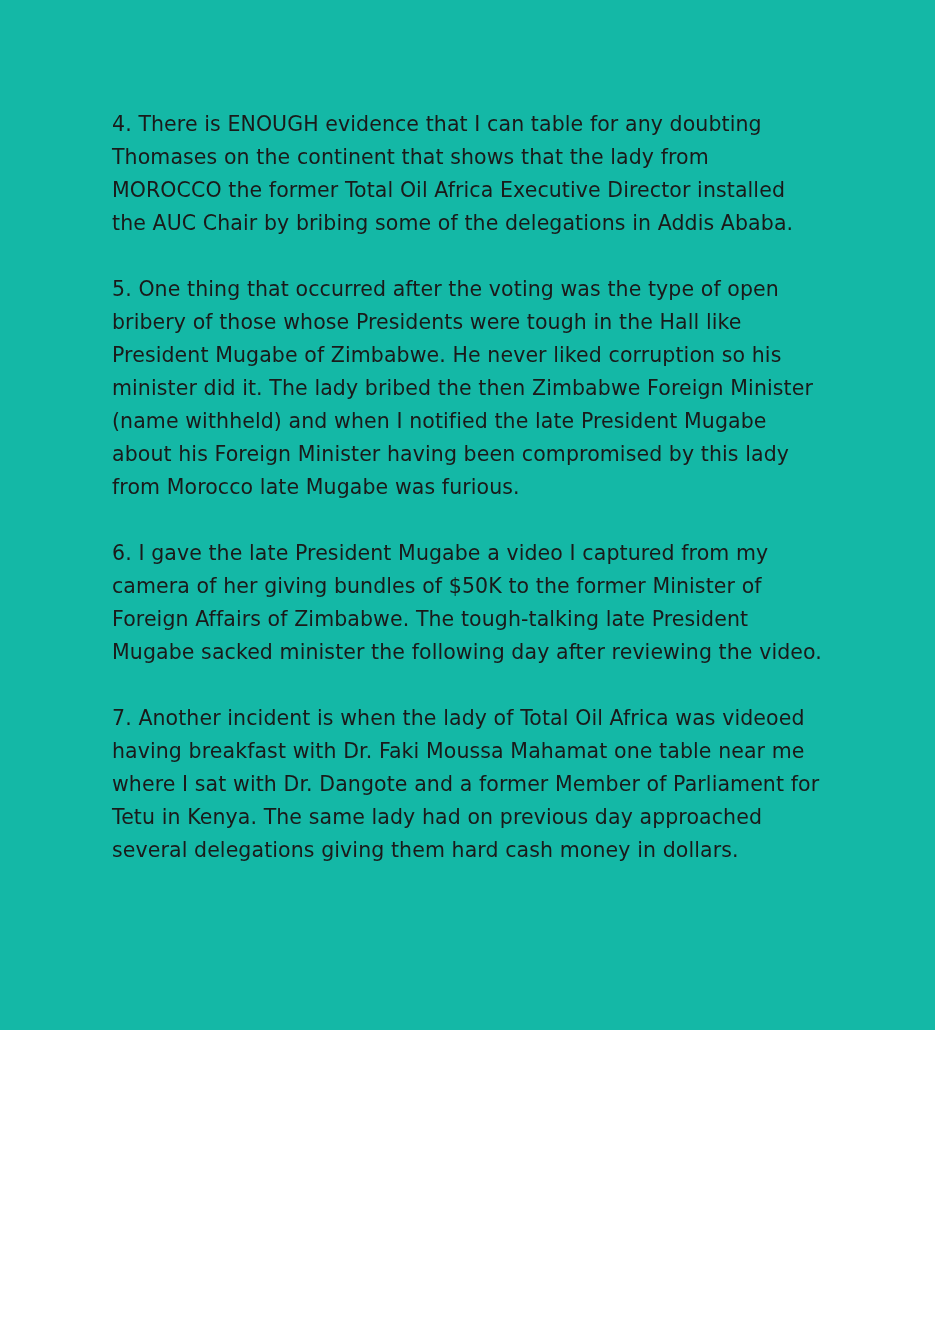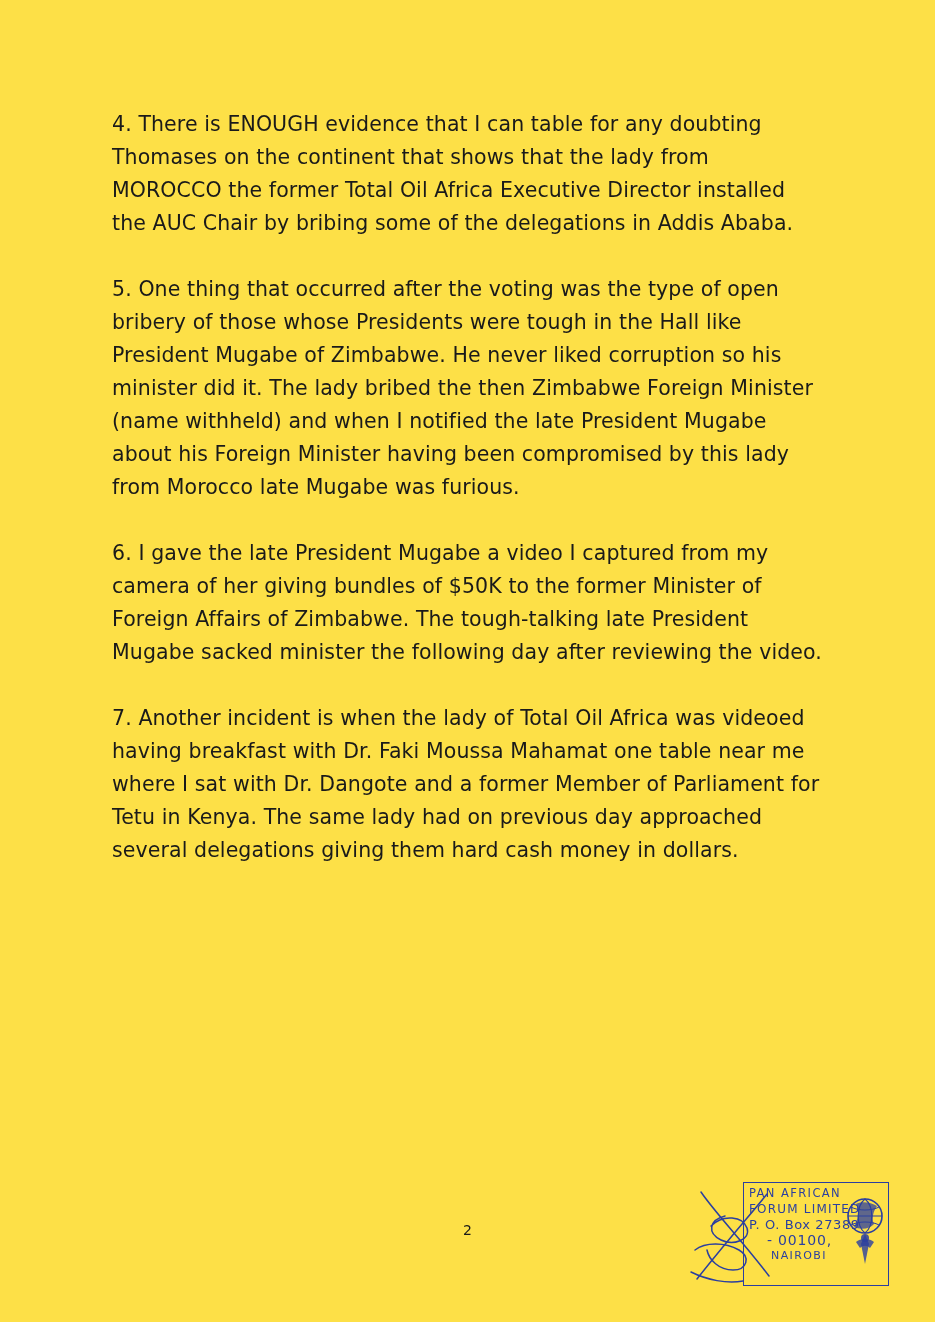--- a/index.html
+++ b/index.html
@@ -6,22 +6,22 @@
     margin: 0;
     padding: 0;
     background: #ffffff;
   }
   body {
     font-family: "DejaVu Sans", sans-serif;
   }
   .page {
     position: relative;
     width: 935px;
-    height: 1322px;
-    background: #fde047;
+    height: 1030px;
+    background: #14b8a6;
     overflow: hidden;
     box-sizing: border-box;
   }
   .doc-body {
     position: absolute;
     left: 112px;
     top: 108px;
     width: 712px;
   }
   .para {

